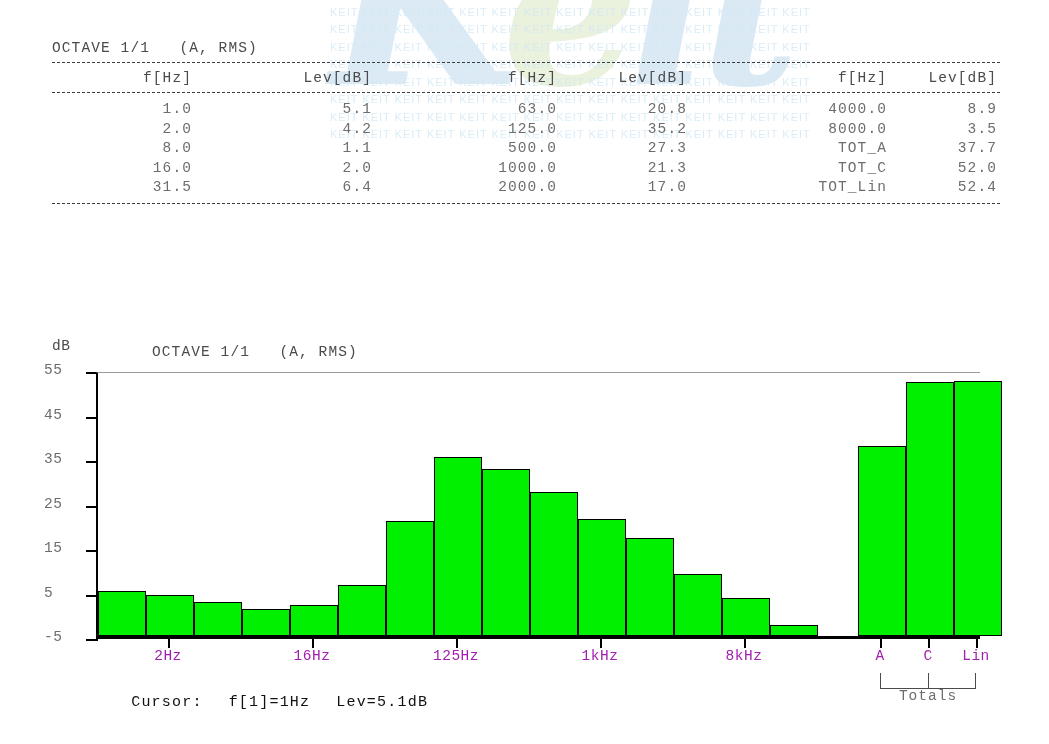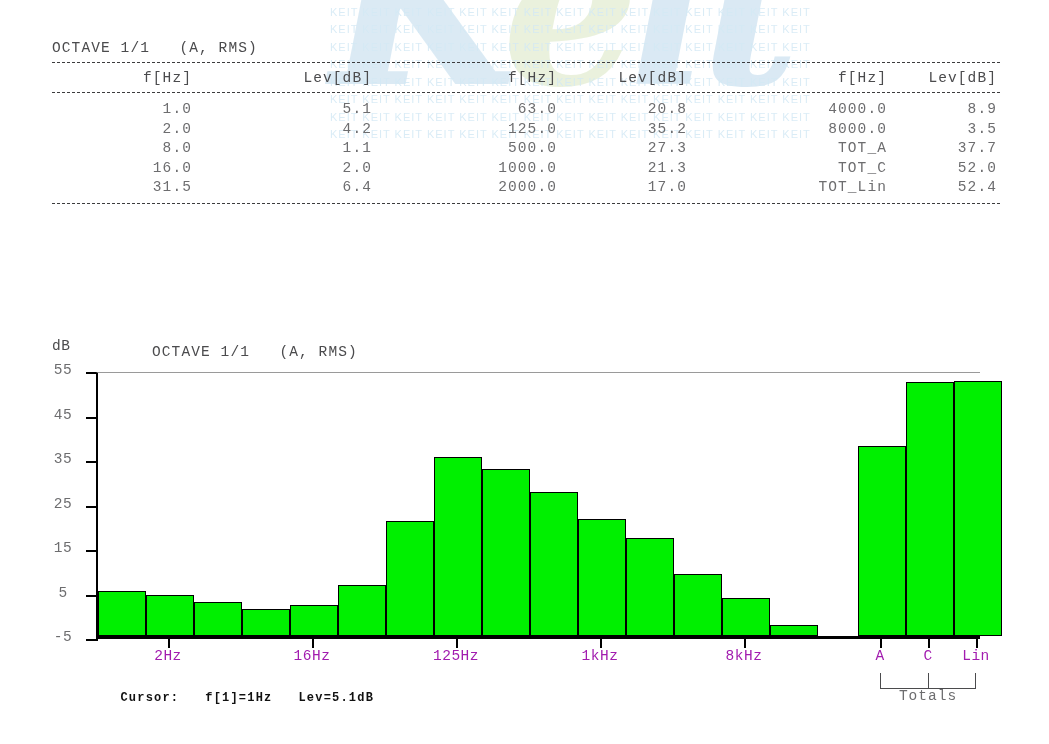--- a/index.html
+++ b/index.html
@@ -165,21 +165,21 @@
     position: absolute;
     left: 86px;
     width: 12px;
     border-top: 2px solid #000;
   }
   .ylabel {
     position: absolute;
     font-size: 14.5px;
     letter-spacing: .5px;
     color: #6d6d6f;
-    text-align: center;
+    text-align: left;
     width: 38px;
     left: 44px;
   }
   .xtick {
     position: absolute;
     top: 309px;
     width: 0;
     height: 9px;
     border-left: 2px solid #000;
   }
@@ -218,22 +218,22 @@
     transform: translateX(-50%);
     font-size: 14.5px;
     letter-spacing: 1px;
     color: #6d6d6f;
     white-space: nowrap;
   }
   #cursor-line {
     position: absolute;
     left: 70px;
     top: 347px;
-    font-size: 12px;
-    font-weight: bold;
+    font-size: 15px;
+    font-weight: normal;
     letter-spacing: 1.2px;
     color: #111;
     white-space: pre;
   }
   #cursor-line .gap { display: inline-block; width: 26px; }
 </style>
 </head>
 <body>
 
 <div id="watermark">

